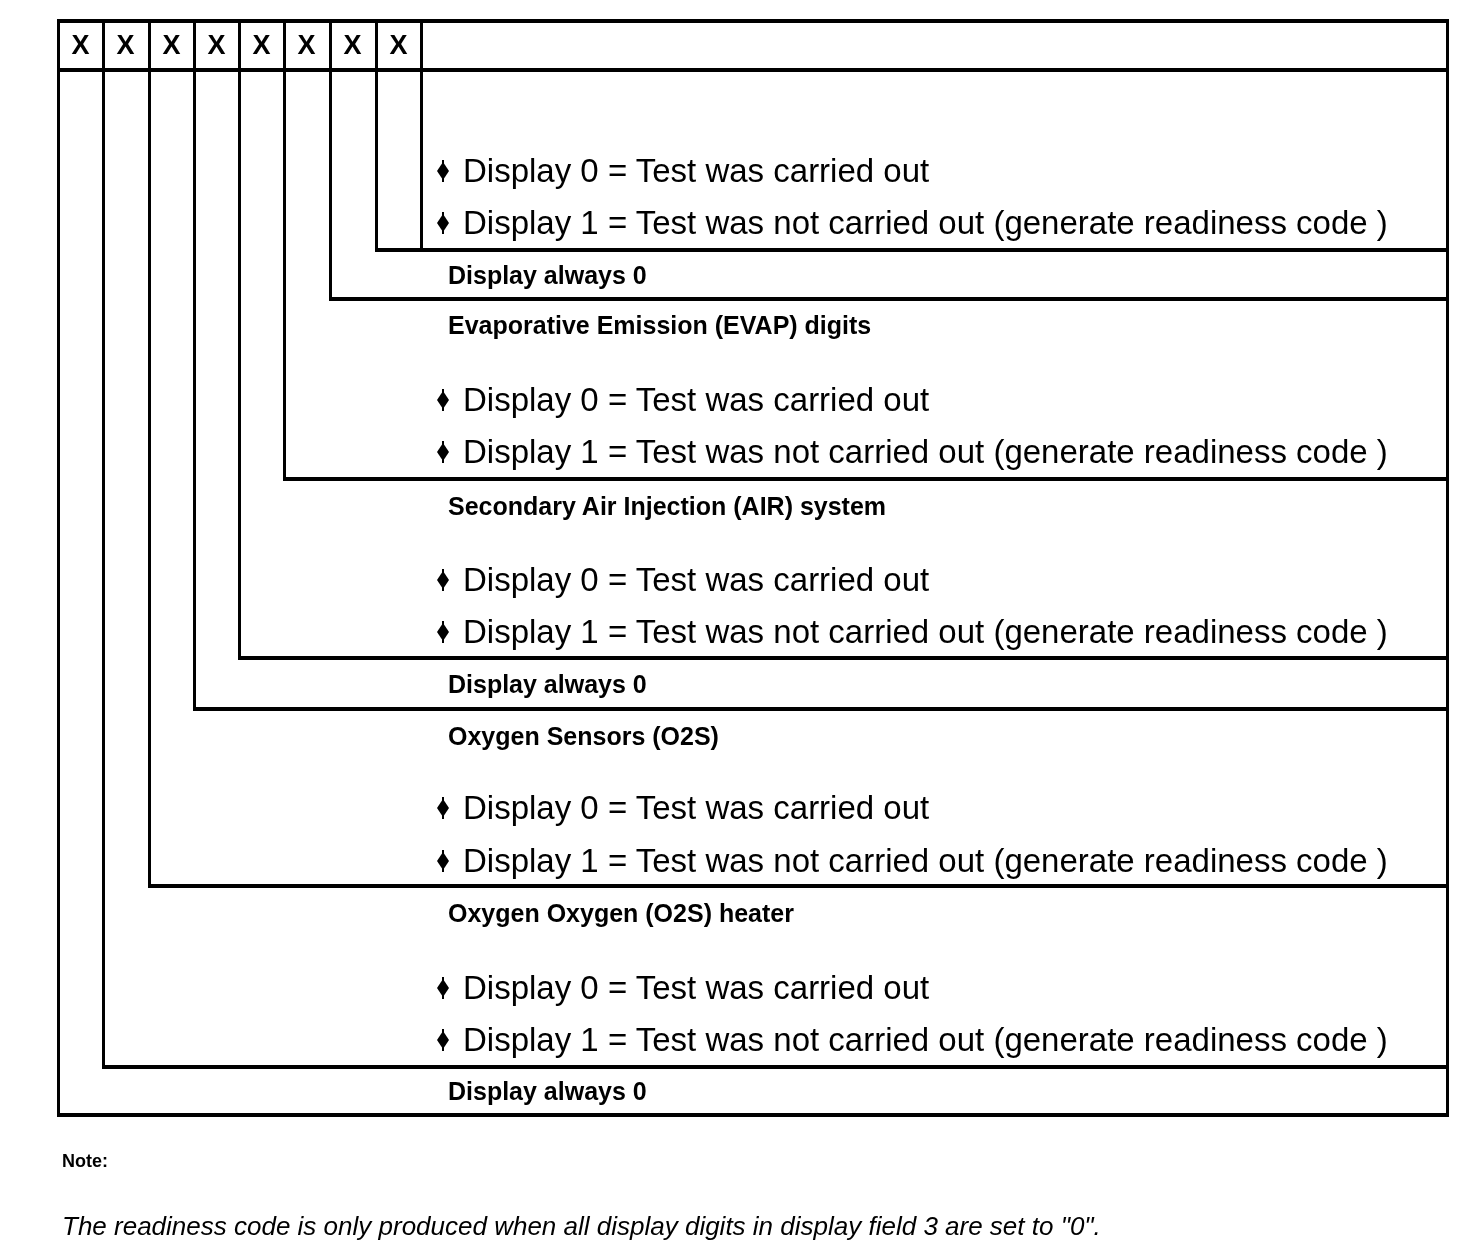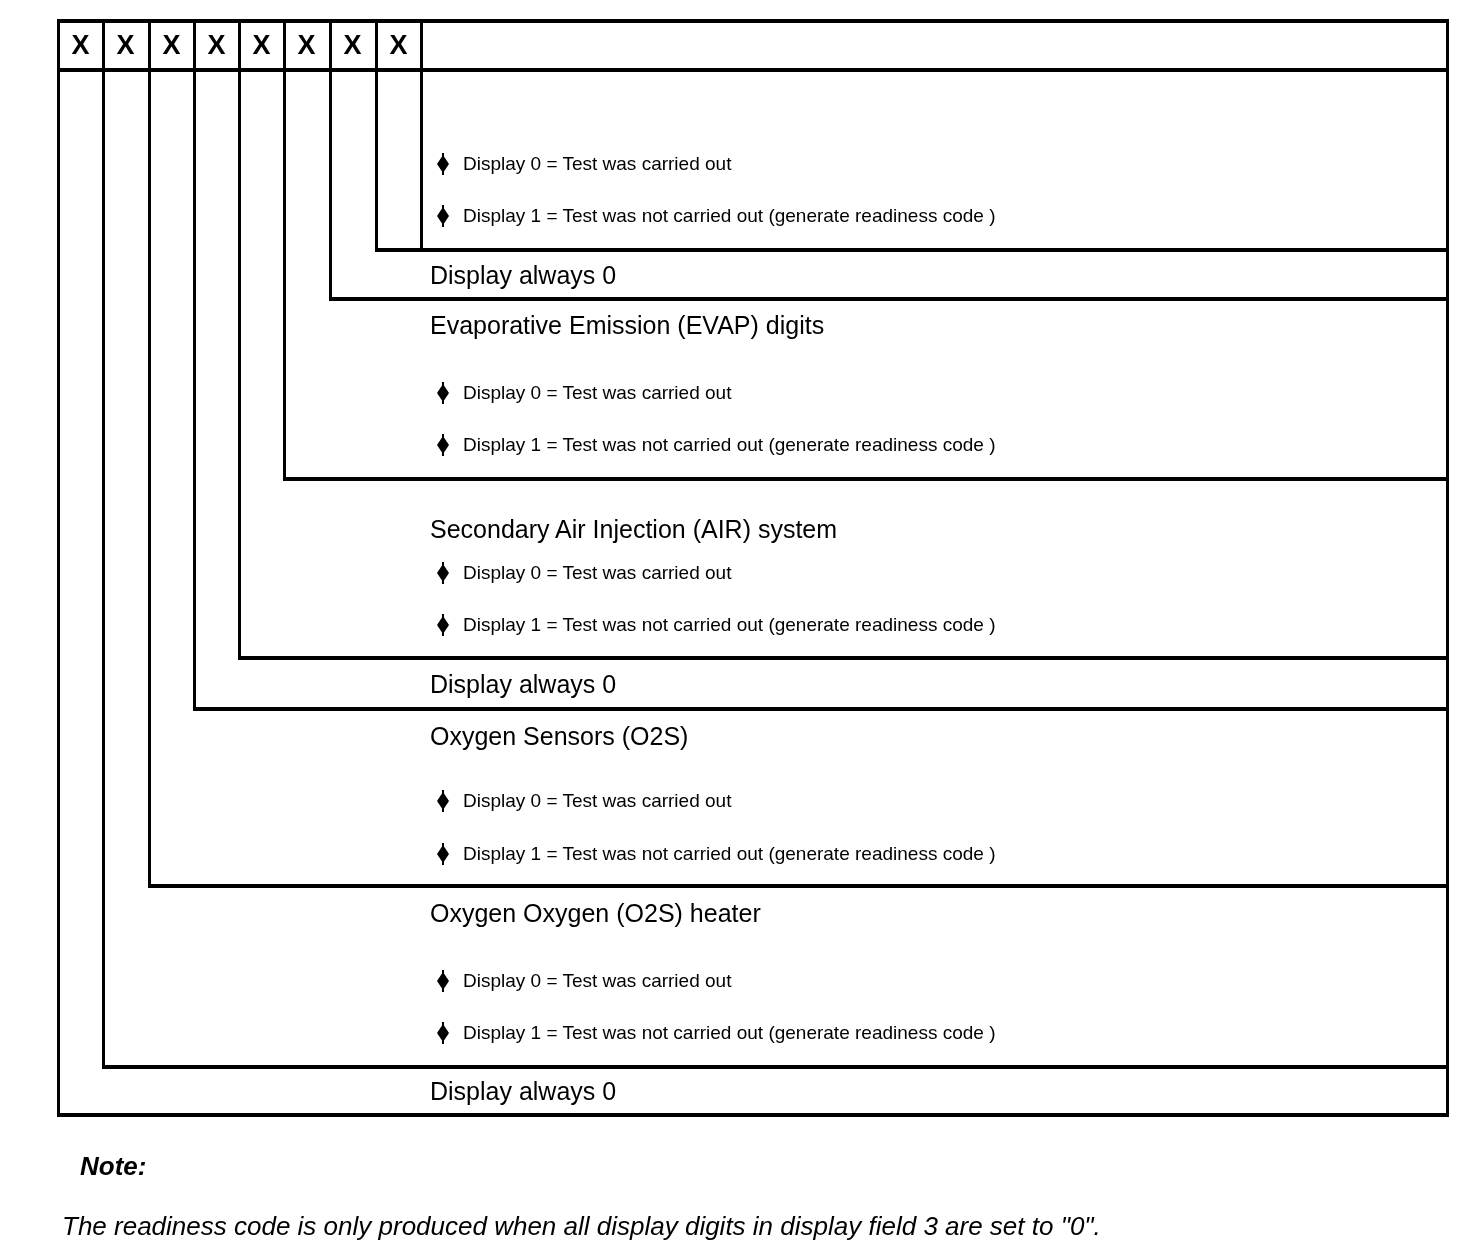--- a/index.html
+++ b/index.html
@@ -4,26 +4,26 @@
 <style>
   html,body{margin:0;padding:0;background:#ffffff;}
   body{font-family:"Liberation Sans", sans-serif; color:#000;}
   #canvas{position:relative;width:1472px;height:1256px;background:#fff;overflow:hidden;}
   .vline{position:absolute;width:3px;background:#000;}
   .hline{position:absolute;height:4px;background:#000;}
   .digit-cell{position:absolute;top:30px;width:45px;text-align:center;
               font-size:27px;font-weight:bold;}
   .hdr-title{position:absolute;left:430px;top:31px;font-size:25px;}
   .sec-title{position:absolute;left:430px;font-size:25px;white-space:nowrap;}
-  .sec-title.bold{font-weight:normal;}
-  .bullet{position:absolute;left:436px;font-size:19px;white-space:nowrap;
+  .sec-title.bold{font-weight:bold;margin-left:18px;}
+  .bullet{position:absolute;left:436px;font-size:33px;white-space:nowrap;
           display:flex;align-items:center;}
   .bullet .dicon{display:inline-block;margin-right:13px;flex:0 0 auto;}
-  .note-label{position:absolute;left:62px;top:1151px;font-size:26px;
-              font-weight:bold;font-style:italic;margin-left:18px;}
+  .note-label{position:absolute;left:62px;top:1151px;font-size:18px;
+              font-weight:bold;}
   .note-text{position:absolute;left:62px;top:1211px;font-size:26px;
              font-style:italic;white-space:nowrap;}
 </style>
 </head>
 <body>
 
 <div id="canvas">
 
   <div class="hline" style="left:57px;top:19px;width:1392px;"></div>
   <div class="hline" style="left:57px;top:68px;width:1392px;"></div>
@@ -84,21 +84,21 @@
     <span>Display 0 = Test was carried out</span>
   </div>
   <div class="bullet" style="top:433px;">
     <svg class="dicon" width="14" height="24" viewBox="0 0 14 24">
         <rect x="6" y="1" width="2" height="22" fill="#000"></rect>
         <polygon points="7,3 13,12 7,21 1,12" fill="#000"></polygon>
       </svg>
     <span>Display 1 = Test was not carried out (generate readiness code )</span>
   </div>
 
-  <div class="sec-title bold" style="top:515px;text-align:center;">Secondary Air Injection (AIR) system</div>
+  <div class="sec-title bold" style="top:492px;text-align:center;">Secondary Air Injection (AIR) system</div>
   <div class="bullet" style="top:561px;">
     <svg class="dicon" width="14" height="24" viewBox="0 0 14 24">
         <rect x="6" y="1" width="2" height="22" fill="#000"></rect>
         <polygon points="7,3 13,12 7,21 1,12" fill="#000"></polygon>
       </svg>
     <span>Display 0 = Test was carried out</span>
   </div>
   <div class="bullet" style="top:613px;">
     <svg class="dicon" width="14" height="24" viewBox="0 0 14 24">
         <rect x="6" y="1" width="2" height="22" fill="#000"></rect>

